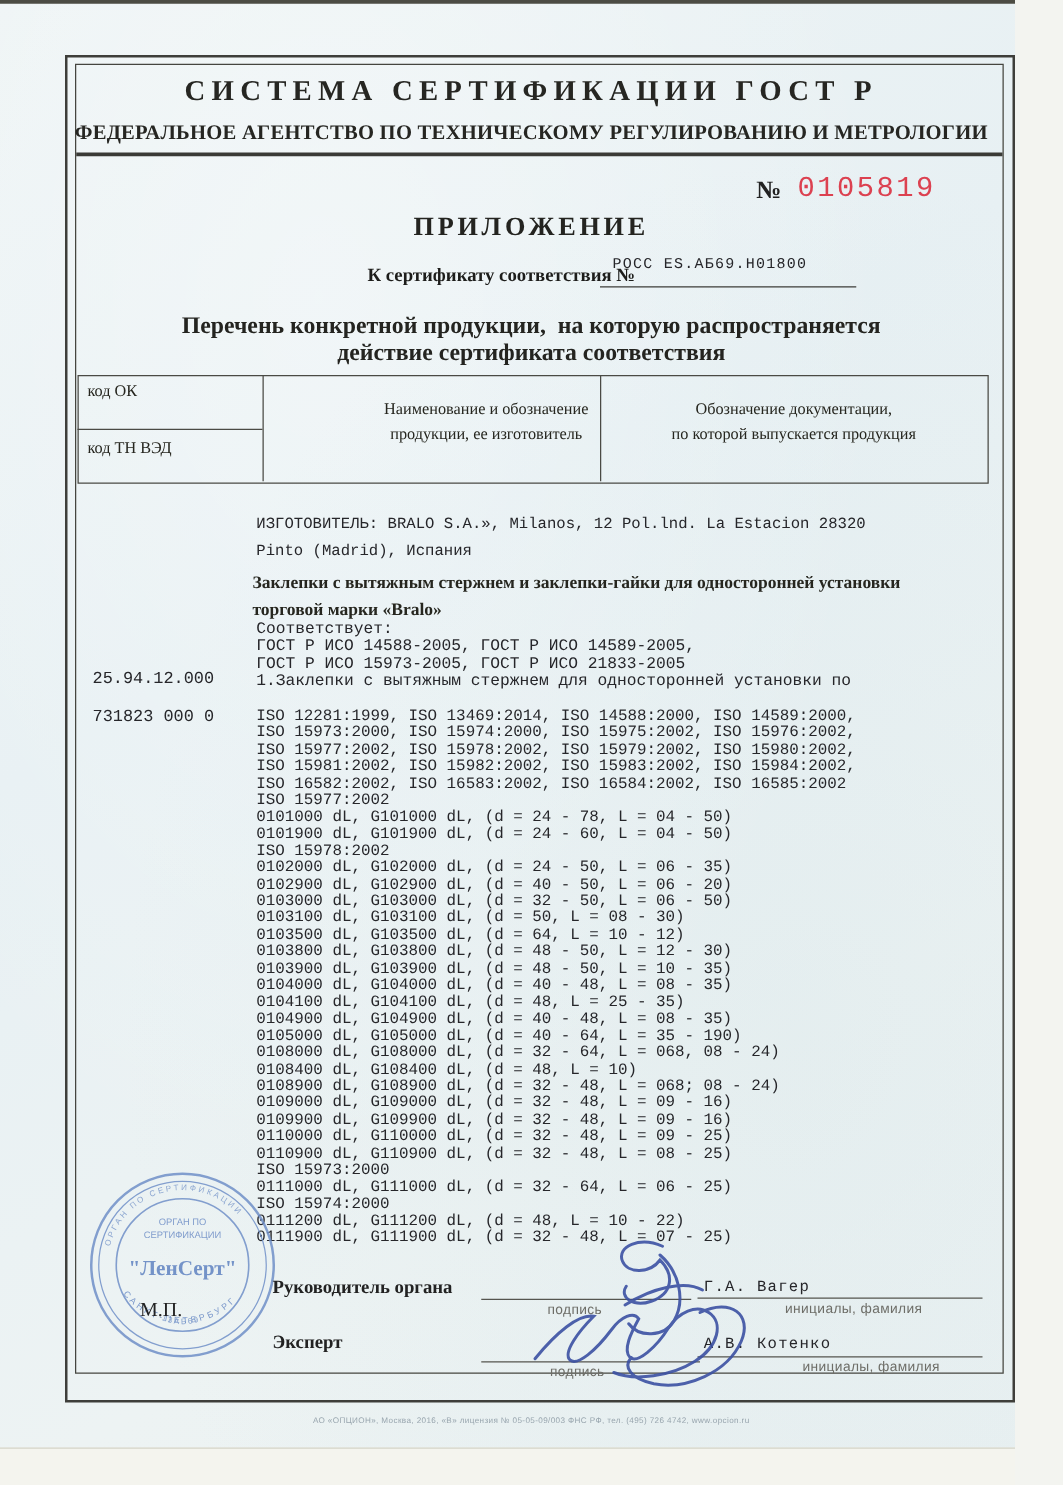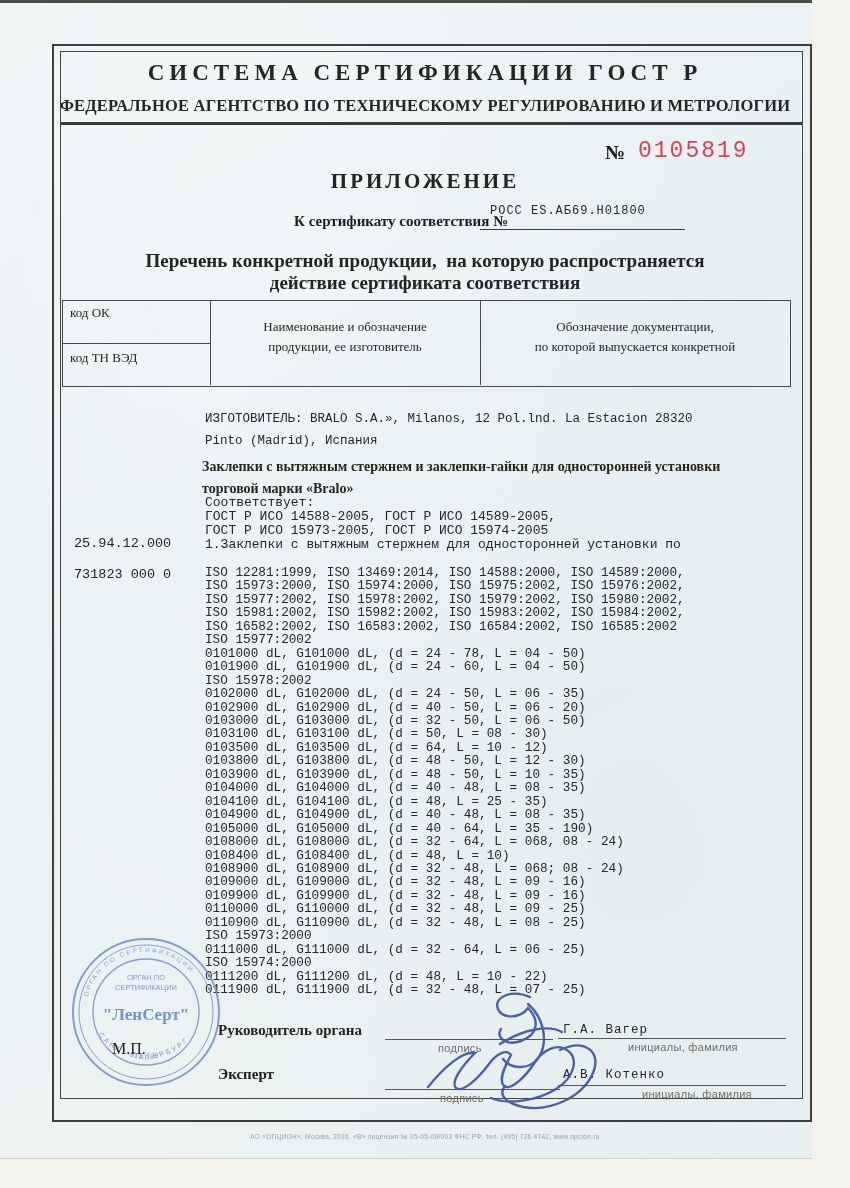--- a/index.html
+++ b/index.html
@@ -25,21 +25,21 @@
   .appendix{top:169px;font-size:21px;letter-spacing:3px;font-weight:bold;color:#242420;font-family:Liberation Serif, serif;}
   .cert-lbl{left:282px;top:213px;font-size:15px;font-weight:bold;margin-left:12px;}
   .cert-val{left:490px;top:204px;font-size:12px;letter-spacing:1px;}
   .cert-line{left:480px;top:229px;width:205px;height:1px;background:#3c3c38;}
   .subtitle{top:250px;font-size:19px;font-weight:bold;line-height:22px;white-space:pre;color:#242420;}
   .tbl{left:62px;top:300px;width:727px;height:85px;border:1.5px solid #4a4a44;}
   .tbl-v1{left:210px;top:300px;width:1px;height:85px;background:#4a4a44;}
   .tbl-v2{left:480px;top:300px;width:1px;height:85px;background:#4a4a44;}
   .tbl-h1{left:62px;top:343px;width:148px;height:1px;background:#4a4a44;}
   .cell{font-size:13px;color:#26261f;}
-  .cell2{left:210px;top:317px;width:270px;text-align:center;line-height:20px;white-space:pre;}
+  .cell2{left:210px;top:317px;width:270px;text-align:center;line-height:20px;white-space:pre;padding-left:44px;}
   .cell3{left:480px;top:317px;width:310px;text-align:center;line-height:20px;white-space:pre;}
   .mfr{left:205px;top:408px;font-size:12.5px;line-height:22px;}
   .prod{left:202px;top:456px;font-size:14px;font-weight:bold;line-height:22px;white-space:pre;color:#26261f;}
   .conf{left:205px;top:496px;font-size:13px;line-height:14px;}
   .code-ok{left:74px;top:536px;font-size:13.5px;}
   .code-tn{left:74px;top:567px;font-size:13.5px;}
   .stds{left:205px;top:566px;font-size:12.7px;line-height:13.45px;}
   .mp{left:112px;top:1040px;font-size:16px;color:#222;}
   .sig-lbl{font-size:15px;font-weight:bold;color:#222;}
   .lbl1{left:218px;top:1022px;} .lbl2{left:218px;top:1066px;}
@@ -82,29 +82,29 @@
 
   <div class="abs tbl"></div>
   <div class="abs tbl-v1"></div>
   <div class="abs tbl-v2"></div>
   <div class="abs tbl-h1"></div>
   <div class="abs cell" style="left:70px;top:305px;">код ОК</div>
   <div class="abs cell" style="left:70px;top:350px;">код ТН ВЭД</div>
   <div class="abs cell cell2">Наименование и обозначение
 продукции, ее изготовитель</div>
   <div class="abs cell cell3">Обозначение документации,
-по которой выпускается конкретной</div>
+по которой выпускается продукция</div>
 
   <div class="abs mono pre mfr">ИЗГОТОВИТЕЛЬ: BRALO S.A.», Milanos, 12 Pol.lnd. La Estacion 28320
 Pinto (Madrid), Испания</div>
   <div class="abs prod">Заклепки с вытяжным стержнем и заклепки-гайки для односторонней установки
 торговой марки «Bralo»</div>
   <div class="abs mono pre conf">Соответствует:
 ГОСТ Р ИСО 14588-2005, ГОСТ Р ИСО 14589-2005,
-ГОСТ Р ИСО 15973-2005, ГОСТ Р ИСО 15974-2005
+ГОСТ Р ИСО 15973-2005, ГОСТ Р ИСО 21833-2005
 1.Заклепки с вытяжным стержнем для односторонней установки по</div>
   <div class="abs mono code-ok">25.94.12.000</div>
   <div class="abs mono code-tn">731823 000 0</div>
   <div class="abs mono pre stds">ISO 12281:1999, ISO 13469:2014, ISO 14588:2000, ISO 14589:2000,
 ISO 15973:2000, ISO 15974:2000, ISO 15975:2002, ISO 15976:2002,
 ISO 15977:2002, ISO 15978:2002, ISO 15979:2002, ISO 15980:2002,
 ISO 15981:2002, ISO 15982:2002, ISO 15983:2002, ISO 15984:2002,
 ISO 16582:2002, ISO 16583:2002, ISO 16584:2002, ISO 16585:2002
 ISO 15977:2002
 0101000 dL, G101000 dL, (d = 24 - 78, L = 04 - 50)

